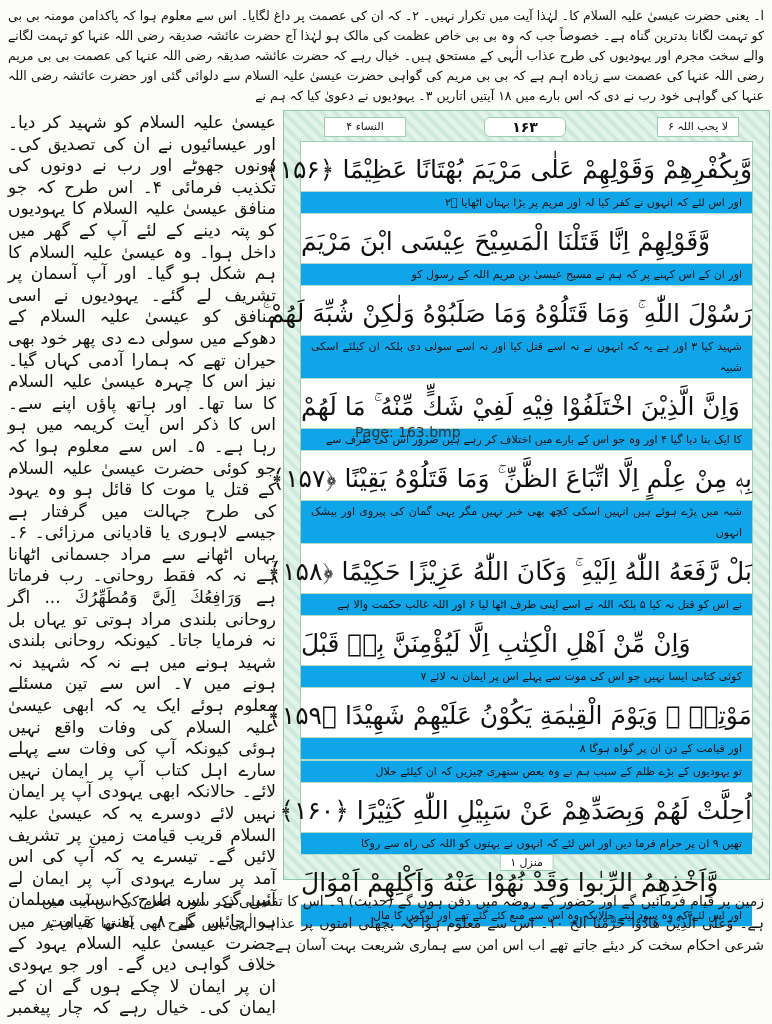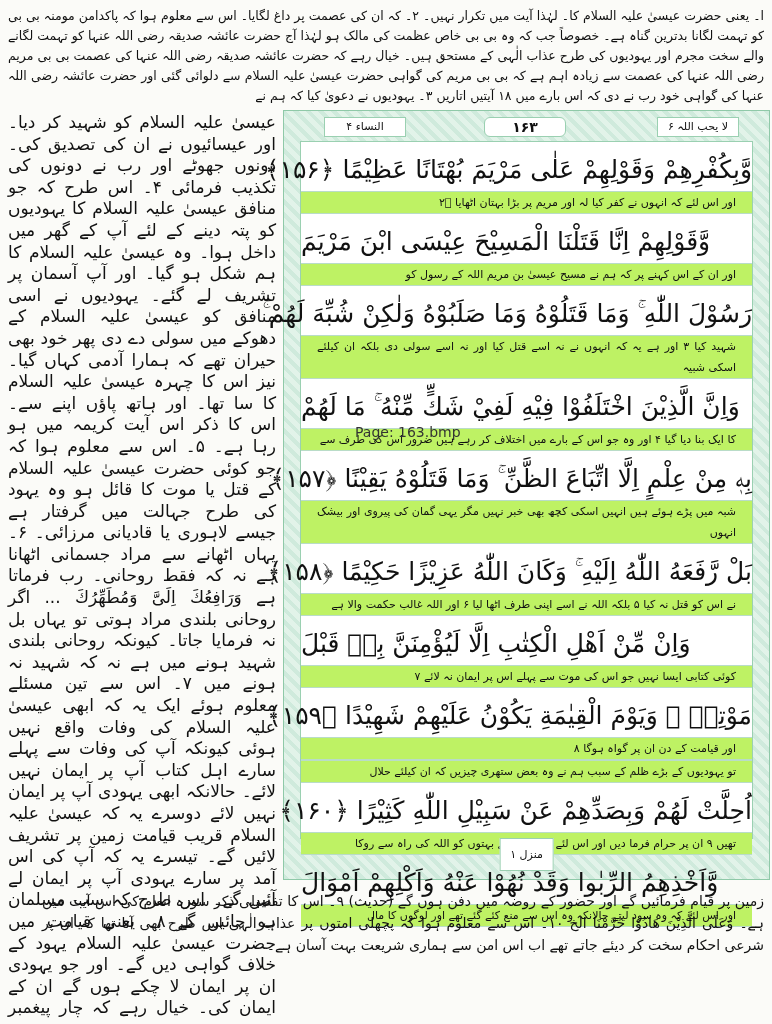--- a/index.html
+++ b/index.html
@@ -9,22 +9,22 @@
   .side-col{position:absolute;left:8px;width:268px;top:112px;height:770px;font-size:17px;line-height:21.6px;text-align:justify;}
   .frame{position:absolute;left:283px;top:110px;width:485px;height:768px;
          background:repeating-linear-gradient(45deg,#cfeadc 0 4px,#e2f3e9 4px 9px);
          border:1px solid #8fc9a8;}
   .frame-inner{position:absolute;left:16px;right:16px;top:30px;bottom:40px;background:#fff;border:1px solid #9ad0b1;}
   .hdr{position:absolute;top:6px;height:18px;background:#fff;border:1px solid #9ad0b1;font-size:11px;text-align:center;line-height:18px;}
   .hdr-right{right:30px;width:80px;}
   .hdr-mid{left:200px;width:80px;font-weight:bold;font-size:14px;border-radius:6px;}
   .hdr-left{left:40px;width:80px;}
   .verse{font-family:"DejaVu Serif",serif;font-size:25px;line-height:43px;text-align:left;white-space:nowrap;margin-top:6px;}
-  .trans{font-size:11px;line-height:21px;text-align:justify;border-top:1px solid #b9dcc8;border-bottom:1px solid #b9dcc8;padding:0 16px;background:#bef264;}
-  .manzil{position:absolute;bottom:8px;left:50%;transform:translateX(-50%);background:#fff;border:1px solid #9ad0b1;font-size:11px;padding:9px 10px;}
+  .trans{font-size:11px;line-height:21px;text-align:justify;border-top:1px solid #b9dcc8;border-bottom:1px solid #b9dcc8;padding:0 10px;background:#0ea5e9;}
+  .manzil{position:absolute;bottom:8px;left:50%;transform:translateX(-50%);background:#fff;border:1px solid #9ad0b1;font-size:11px;padding:1px 10px;}
   .watermark{position:absolute;left:355px;top:424px;font-size:14px;color:#333;direction:ltr;}
   .bottom-note{position:absolute;left:8px;right:8px;top:890px;font-size:14px;line-height:22px;text-align:justify;margin-left:34px;}
 </style>
 </head>
 <body>
 
 <div class="top-note">ا۔ یعنی حضرت عیسیٰ علیہ السلام کا۔ لہٰذا آیت میں تکرار نہیں۔ ۲۔ کہ ان کی عصمت پر داغ لگایا۔ اس سے معلوم ہوا کہ پاکدامن مومنہ بی بی کو تہمت لگانا بدترین گناہ ہے۔ خصوصاً جب کہ وہ بی بی خاص عظمت کی مالک ہو لہٰذا آج حضرت عائشہ صدیقہ رضی اللہ عنہا کو تہمت لگانے والے سخت مجرم اور یہودیوں کی طرح عذاب الٰہی کے مستحق ہیں۔ خیال رہے کہ حضرت عائشہ صدیقہ رضی اللہ عنہا کی عصمت بی بی مریم رضی اللہ عنہا کی عصمت سے زیادہ اہم ہے کہ بی بی مریم کی گواہی حضرت عیسیٰ علیہ السلام سے دلوائی گئی اور حضرت عائشہ رضی اللہ عنہا کی گواہی خود رب نے دی کہ اس بارے میں ۱۸ آیتیں اتاریں ۳۔ یہودیوں نے دعویٰ کیا کہ ہم نے</div>
 
 <div class="side-col">عیسیٰ علیہ السلام کو شہید کر دیا۔ اور عیسائیوں نے ان کی تصدیق کی۔ دونوں جھوٹے اور رب نے دونوں کی تکذیب فرمائی ۴۔ اس طرح کہ جو منافق عیسیٰ علیہ السلام کا یہودیوں کو پتہ دینے کے لئے آپ کے گھر میں داخل ہوا۔ وہ عیسیٰ علیہ السلام کا ہم شکل ہو گیا۔ اور آپ آسمان پر تشریف لے گئے۔ یہودیوں نے اسی منافق کو عیسیٰ علیہ السلام کے دھوکے میں سولی دے دی پھر خود بھی حیران تھے کہ ہمارا آدمی کہاں گیا۔ نیز اس کا چہرہ عیسیٰ علیہ السلام کا سا تھا۔ اور ہاتھ پاؤں اپنے سے۔ اس کا ذکر اس آیت کریمہ میں ہو رہا ہے۔ ۵۔ اس سے معلوم ہوا کہ جو کوئی حضرت عیسیٰ علیہ السلام کے قتل یا موت کا قائل ہو وہ یہود کی طرح جہالت میں گرفتار ہے جیسے لاہوری یا قادیانی مرزائی۔ ۶۔ یہاں اٹھانے سے مراد جسمانی اٹھانا ہے نہ کہ فقط روحانی۔ رب فرماتا ہے وَرَافِعُكَ اِلَیَّ وَمُطَهِّرُكَ ... اگر روحانی بلندی مراد ہوتی تو یہاں بل نہ فرمایا جاتا۔ کیونکہ روحانی بلندی شہید ہونے میں ہے نہ کہ شہید نہ ہونے میں ۷۔ اس سے تین مسئلے معلوم ہوئے ایک یہ کہ ابھی عیسیٰ علیہ السلام کی وفات واقع نہیں ہوئی کیونکہ آپ کی وفات سے پہلے سارے اہل کتاب آپ پر ایمان نہیں لائے۔ حالانکہ ابھی یہودی آپ پر ایمان نہیں لائے دوسرے یہ کہ عیسیٰ علیہ السلام قریب قیامت زمین پر تشریف لائیں گے۔ تیسرے یہ کہ آپ کی اس آمد پر سارے یہودی آپ پر ایمان لے آئیں گے۔ اس طرح کہ سب مسلمان ہو جائیں گے ۸۔ یعنی قیامت میں حضرت عیسیٰ علیہ السلام یہود کے خلاف گواہی دیں گے۔ اور جو یہودی ان پر ایمان لا چکے ہوں گے ان کے ایمان کی۔ خیال رہے کہ چار پیغمبر زندہ ہیں۔ دو زمین میں حضرت خضر و الیاس اور دو آسمان میں۔ حضرت عیسیٰ و ادریس۔ حضرت عیسیٰ علیہ السلام قریب قیامت تشریف لائیں گے امت محمدی کے آخری ولی ہوں گے امام مہدی اور اصحاب کہف ان کی خدمت کریں گے نکاح کریں گے اور صاحب اولاد ہوں گے۔ (روح البیان) چالیس سال</div>
 

